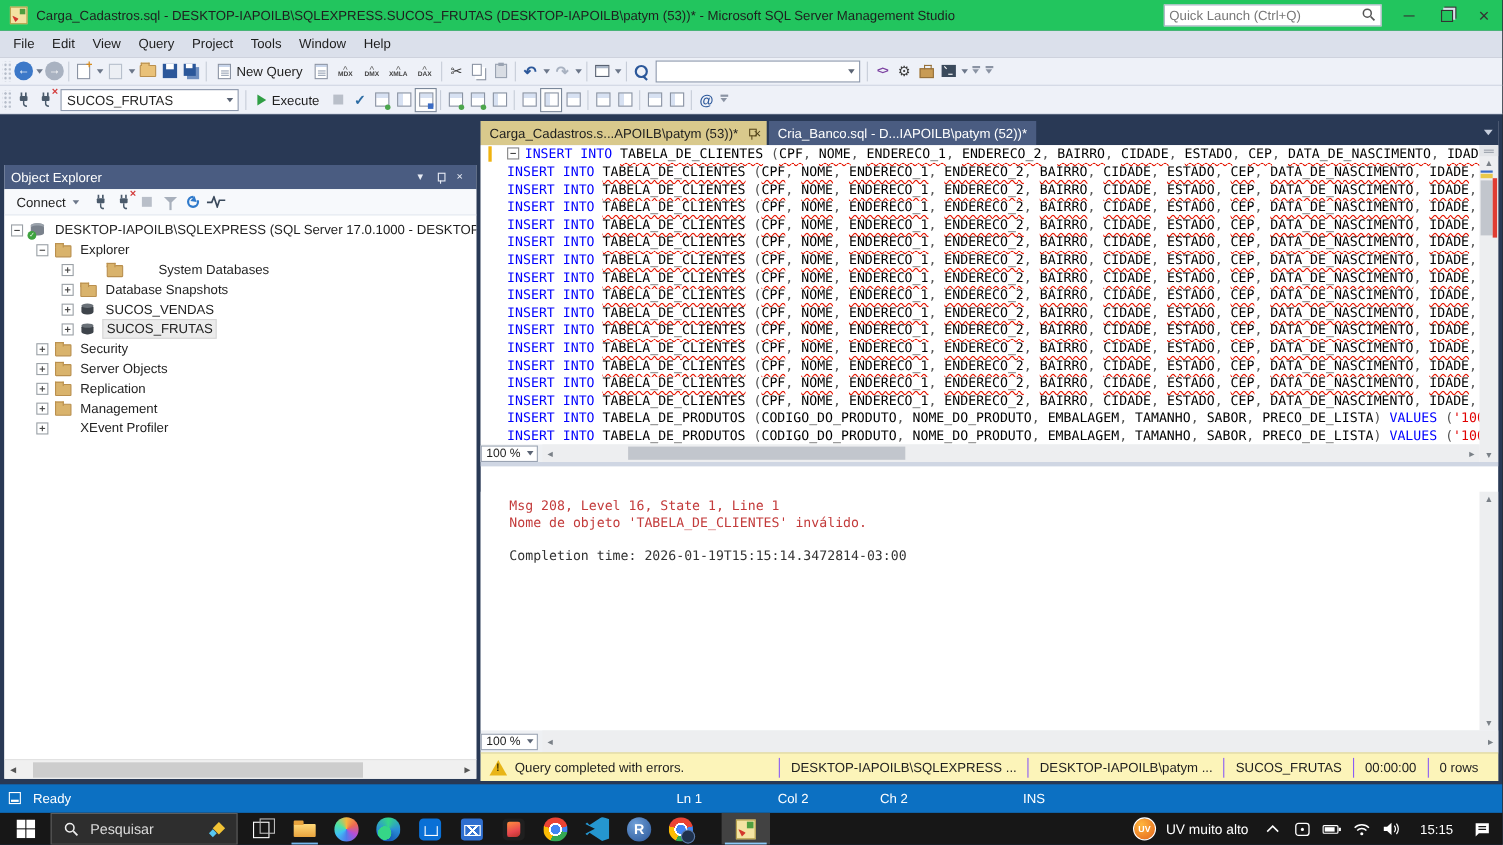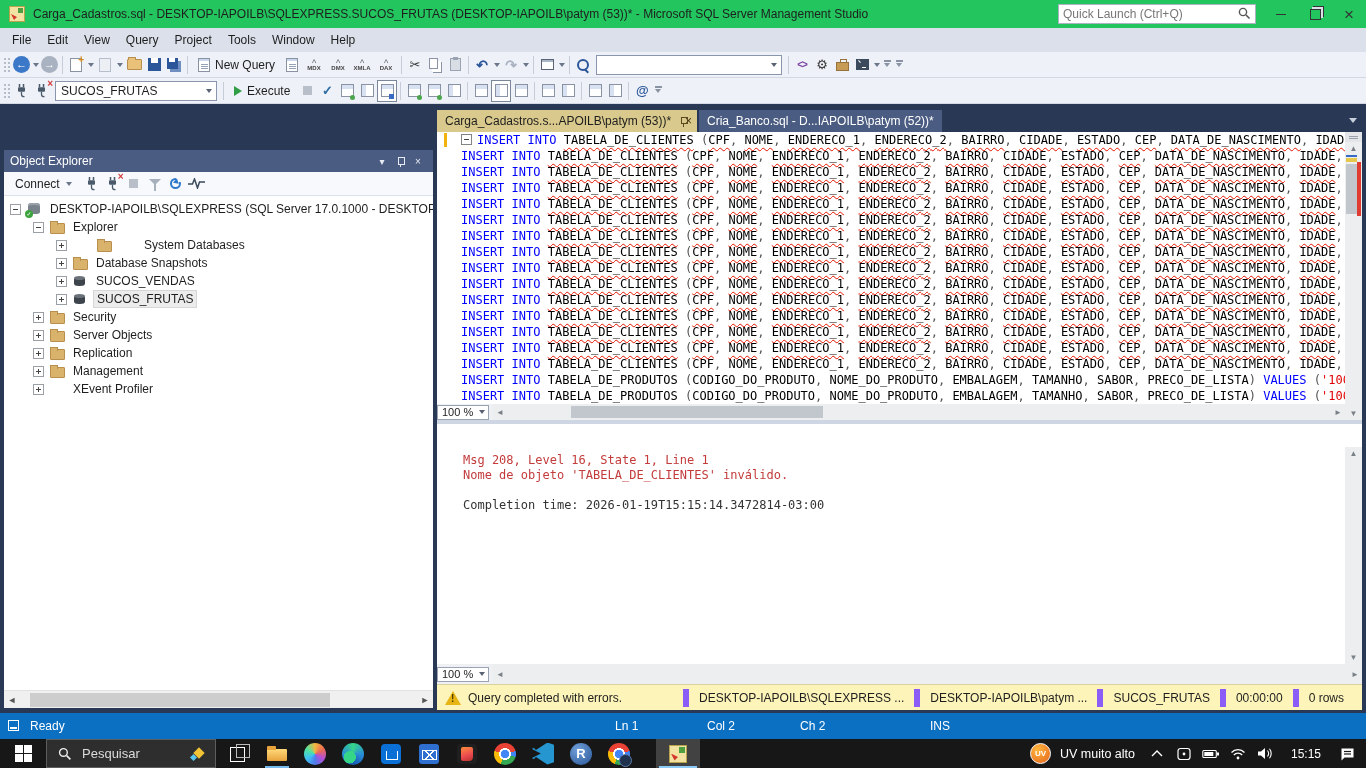--- a/index.html
+++ b/index.html
@@ -174,21 +174,21 @@
   .mline{height:15px;line-height:15px;font-family:"DejaVu Sans Mono",monospace;font-size:12px;white-space:pre;color:#333;}
   .mline.err{color:#c33b3b;}
   .msg-vscroll{position:absolute;right:0;top:337px;bottom:46px;width:17px;background:#edeef0;display:flex;flex-direction:column;justify-content:space-between;}
   .msg-bottom{position:absolute;left:0;bottom:26px;right:0;height:20px;background:#eef0f3;display:flex;align-items:center;}
 
   
   .ybar{position:absolute;left:0;bottom:0;right:0;height:26px;background:#fcf4b9;border-top:1px solid #d8d1a0;display:flex;align-items:center;padding:0 8px;color:#1e1e1e;}
   .warnico{position:relative;width:0;height:0;border-left:8px solid transparent;border-right:8px solid transparent;border-bottom:14px solid #e8b517;margin-right:7px;}
   .warnico::after{content:"!";position:absolute;left:-2px;top:2px;font-size:10px;font-weight:bold;color:#4a3b00;}
   .ybar .ymsg{flex:1;}
-  .ycell{border-left:6px solid #8b5cf6;padding:0 10px;height:18px;display:flex;align-items:center;white-space:nowrap;}
+  .ycell{border-left:1px solid #8b5cf6;padding:0 10px;height:18px;display:flex;align-items:center;white-space:nowrap;}
 
   
   .statusbar{position:absolute;left:0;top:713px;width:1366px;height:26px;background:#0c70c2;color:#fff;}
   .sb-ico{position:absolute;left:8px;top:7px;width:11px;height:11px;border:1px solid #fff;}
   .sb-ico::after{content:"";position:absolute;left:1px;top:6px;width:7px;height:2px;background:#fff;}
   .sb-state{position:absolute;left:30px;top:6px;}
   .sb-ln{position:absolute;left:615px;top:6px;}
   .sb-col{position:absolute;left:707px;top:6px;}
   .sb-ch{position:absolute;left:800px;top:6px;}
   .sb-ins{position:absolute;left:930px;top:6px;}

